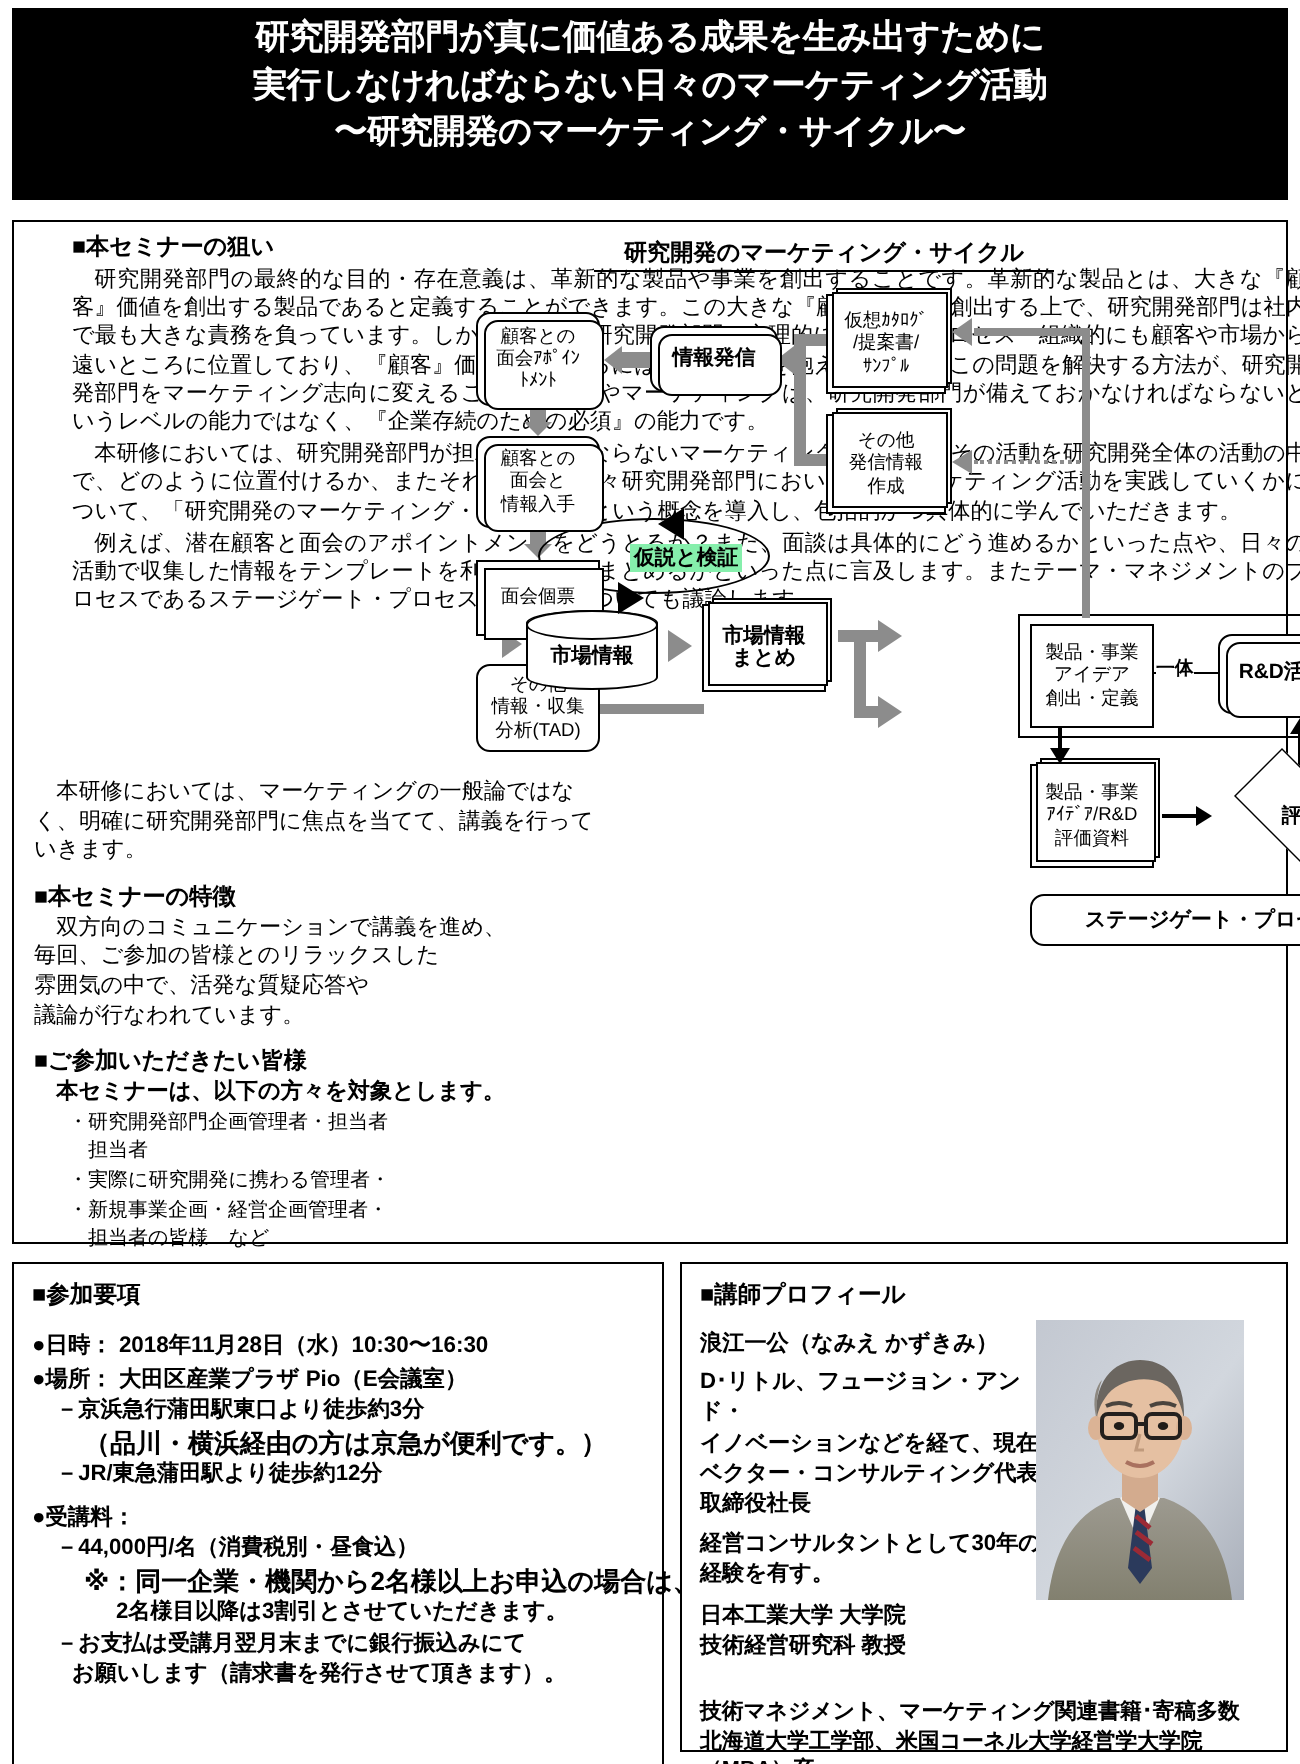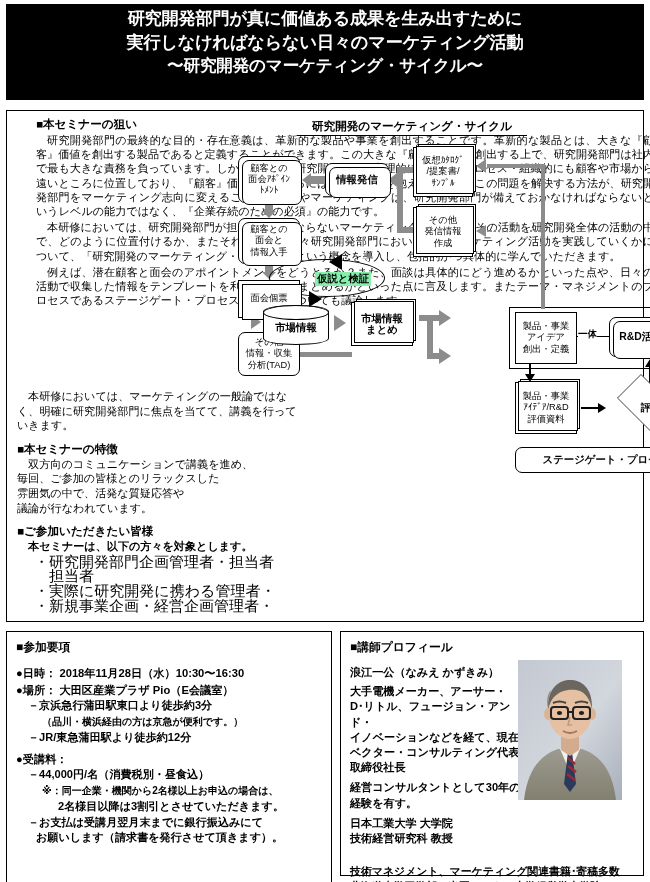--- a/index.html
+++ b/index.html
@@ -86,21 +86,21 @@
   .left-lower .sect-head { margin-bottom: 1px; }
   .narrow-p {
     font-size: 11.1px;
     line-height: 14.6px;
     margin: 0;
   }
   .bullet-list {
     margin: 1px 0 0 0;
     padding: 0;
     list-style: none;
-    font-size: 15px;
+    font-size: 10px;
     line-height: 14.6px;
   }
   .bullet-list li { padding-left: 26px; text-indent: -9px; }
   .gap-block { margin-top: 9px; }
 
   
   .diagram {
     position: absolute;
     left: 214px;
     top: 8px;
@@ -316,21 +316,21 @@
     white-space: nowrap;
   }
   .entry-sub {
     font-size: 11.1px;
     line-height: 15.8px;
     font-weight: bold;
     padding-left: 12px;
     white-space: nowrap;
   }
   .entry-sub2 {
-    font-size: 10px;
+    font-size: 13px;
     line-height: 15.8px;
     font-weight: bold;
     padding-left: 26px;
     white-space: nowrap;
   }
   .entry-sub3 {
     font-size: 11.1px;
     line-height: 15.8px;
     font-weight: bold;
     padding-left: 42px;
@@ -402,20 +402,21 @@
       </div>
 
       <div class="gap-block">
         <div class="sect-head">■ご参加いただきたい皆様</div>
         <div class="narrow-p" style="text-indent:1em;font-weight:bold;">本セミナーは、以下の方々を対象とします。</div>
         <ul class="bullet-list">
           <li>・研究開発部門企画管理者・担当者</li>
           <li>　担当者</li>
           <li>・実際に研究開発に携わる管理者・</li>
           <li>・新規事業企画・経営企画管理者・</li>
+          <li>　担当者の皆様　など</li>
         </ul>
       </div>
     </div>
 
     <div class="diagram">
 
       <div class="diag-title">研究開発のマーケティング・サイクル</div>
 
       <div class="group-frame" style="left:288px; top:188px; width:188px; height:62px;"></div>
 
@@ -635,21 +636,20 @@
         <path d="M35 43 Q41.5 40 48 43" stroke="#4a443e" stroke-width="2" fill="none"></path>
         <path d="M57 43 Q63.5 40 70 43" stroke="#4a443e" stroke-width="2" fill="none"></path>
 
         <path d="M52 57 L50 65 L54 65" stroke="#c09a7c" stroke-width="1.6" fill="none"></path>
         <path d="M45 71 Q52 75 59 71" stroke="#a9715f" stroke-width="2" fill="none"></path>
       </svg>
     </div>
 
     <div class="prof-text prof-narrow" style="white-space:nowrap;">浪江一公（なみえ かずきみ）</div>
     <div class="prof-text prof-narrow prof-para" style="margin-top:4px;">
-      <div>大手電機メーカー、アーサー・</div>
       <div>D･リトル、フュージョン・アンド・</div>
       <div>イノベーションなどを経て、現在</div>
       <div>ベクター・コンサルティング代表</div>
       <div>取締役社長</div>
     </div>
     <div class="prof-text prof-narrow prof-para">
       <div>経営コンサルタントとして30年の</div>
       <div>経験を有す。</div>
     </div>
     <div class="prof-text prof-narrow prof-para">

